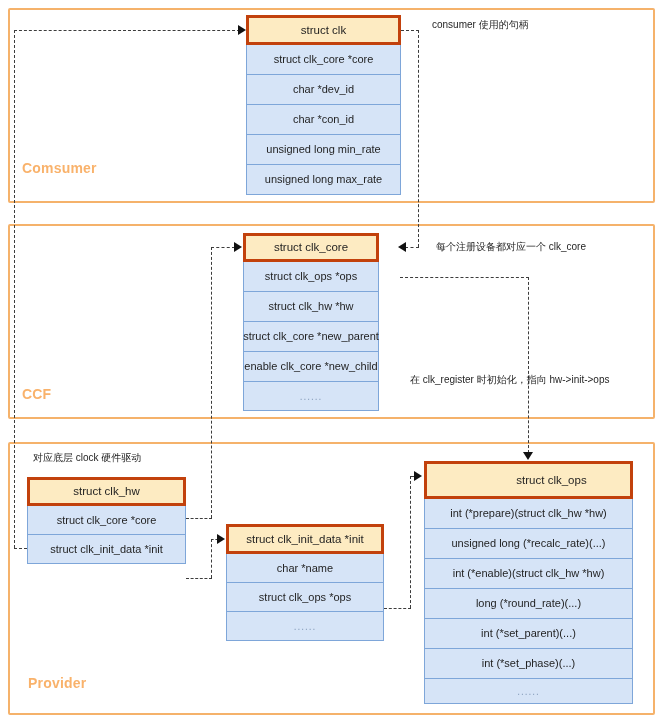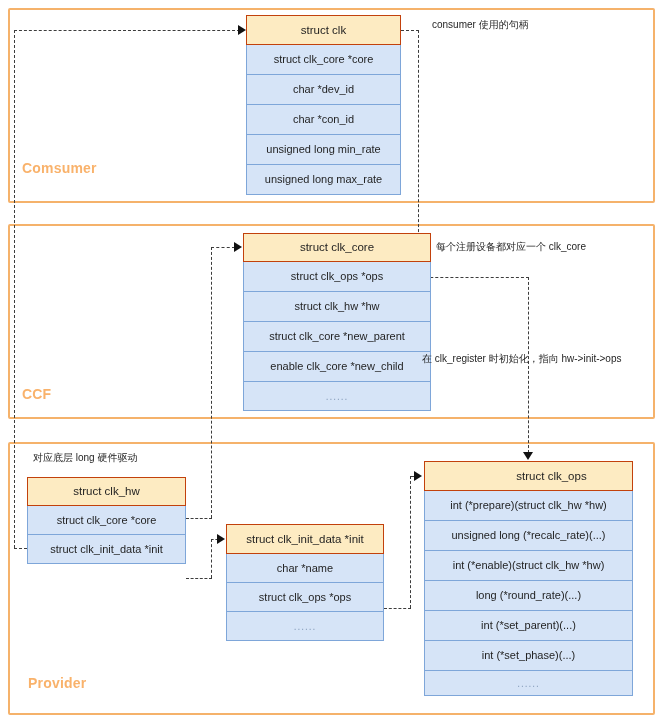--- a/index.html
+++ b/index.html
@@ -20,21 +20,21 @@
   
   .struct{position:absolute;box-sizing:border-box;}
   .struct .row{
     box-sizing:border-box;width:100%;
     display:flex;align-items:center;justify-content:center;
     font-size:11px;line-height:1.1;text-align:center;
     border:1px solid #7ea6d9;border-top:none;
     background:#d6e4f7;color:#1f1f1f;white-space:nowrap;
   }
   .struct .row.head{
-    background:#fdebc2;border:1px solid #c2410c;font-size:11.5px;
+    background:#fdebc2;border:3px solid #c2410c;font-size:11.5px;
   }
   .struct .row.dots{color:#8aa0bd;letter-spacing:1px;font-size:10px;}
 
   
   .note{position:absolute;font-size:10px;color:#1f1f1f;white-space:nowrap;line-height:1.2;}
 
   
   .conn{position:absolute;}
   .h-dash{position:absolute;height:0;border-top:1.4px dashed #3c3c3c;}
   .v-dash{position:absolute;width:0;border-left:1.4px dashed #3c3c3c;}
@@ -91,21 +91,21 @@
 
   <div class="struct" style="left:246px;top:15px;width:155px;">
     <div class="row head" style="height:30px;">struct clk</div>
     <div class="row" style="height:30px;">struct clk_core *core</div>
     <div class="row" style="height:30px;">char *dev_id</div>
     <div class="row" style="height:30px;text-align:right;">char *con_id</div>
     <div class="row" style="height:30px;">unsigned long min_rate</div>
     <div class="row" style="height:30px;">unsigned long max_rate</div>
   </div>
 
-  <div class="struct" style="left:243px;top:233px;width:188px;">
+  <div class="struct" style="left:243px;top:233px;width:136px;">
     <div class="row head" style="height:29px;">struct clk_core</div>
     <div class="row" style="height:30px;">struct clk_ops *ops</div>
     <div class="row" style="height:30px;">struct clk_hw *hw</div>
     <div class="row" style="height:30px;">struct clk_core *new_parent</div>
     <div class="row" style="height:30px;">enable clk_core *new_child</div>
     <div class="row dots" style="height:29px;">......</div>
   </div>
 
   <div class="struct" style="left:27px;top:477px;width:159px;">
     <div class="row head" style="height:29px;">struct clk_hw</div>
@@ -114,31 +114,31 @@
   </div>
 
   <div class="struct" style="left:226px;top:524px;width:158px;">
     <div class="row head" style="height:30px;">struct clk_init_data *init</div>
     <div class="row" style="height:29px;">char *name</div>
     <div class="row" style="height:29px;">struct clk_ops *ops</div>
     <div class="row dots" style="height:29px;">......</div>
   </div>
 
   <div class="struct" style="left:424px;top:461px;width:209px;">
-    <div class="row head" style="height:30px;padding-left:46px;">struct clk_ops</div>
+    <div class="row head" style="height:38px;padding-left:46px;">struct clk_ops</div>
     <div class="row" style="height:30px;">int (*prepare)(struct clk_hw *hw)</div>
     <div class="row" style="height:30px;">unsigned long (*recalc_rate)(...)</div>
     <div class="row" style="height:30px;">int (*enable)(struct clk_hw *hw)</div>
     <div class="row" style="height:30px;">long (*round_rate)(...)</div>
     <div class="row" style="height:30px;">int (*set_parent)(...)</div>
     <div class="row" style="height:30px;text-align:center;">int (*set_phase)(...)</div>
     <div class="row dots" style="height:25px;">......</div>
   </div>
 
   <div class="note" style="left:432px;top:19px;">consumer 使用的句柄</div>
 
   <div class="note" style="left:428px;top:241px;margin-left:8px;">每个注册设备都对应一个 clk_core</div>
 
-  <div class="note" style="left:410px;top:353px;margin-left:12px;">在 clk_register 时初始化，指向 hw-&gt;init-&gt;ops</div>
+  <div class="note" style="left:410px;top:374px;">在 clk_register 时初始化，指向 hw-&gt;init-&gt;ops</div>
 
-  <div class="note" style="left:33px;top:452px;">对应底层 long 硬件驱动</div>
+  <div class="note" style="left:33px;top:452px;">对应底层 clock 硬件驱动</div>
 
 </div>
 
 </body></html>

